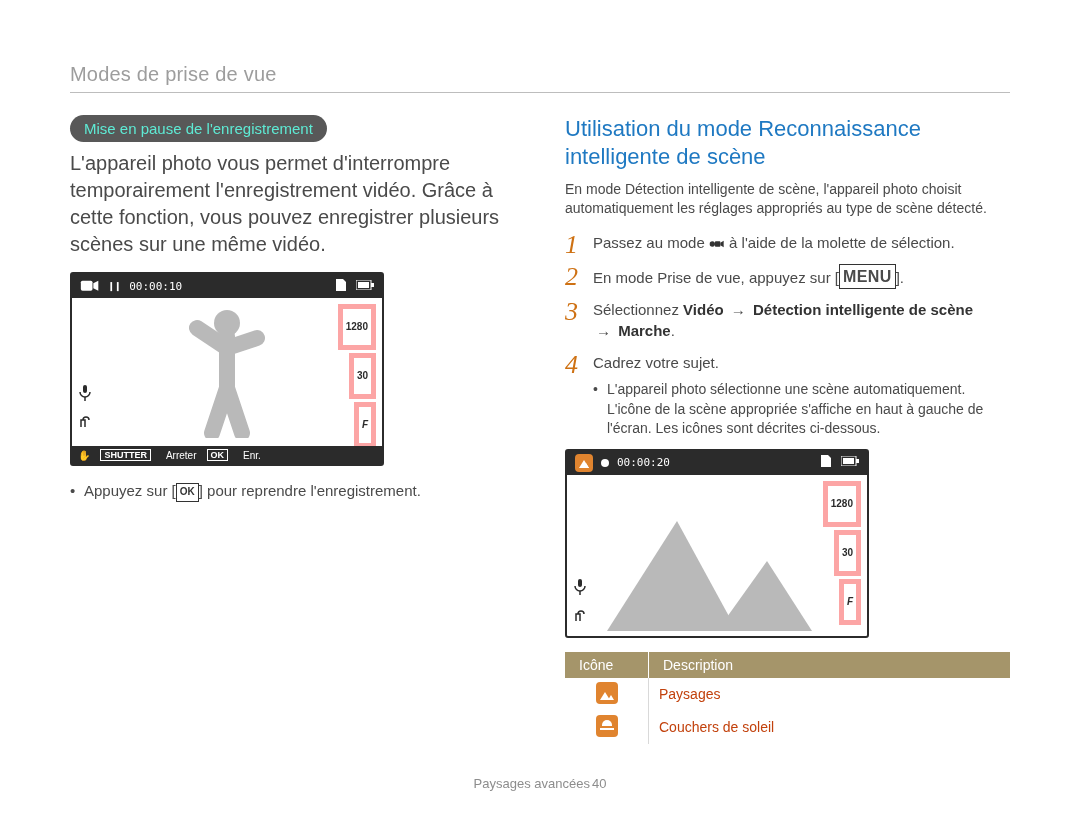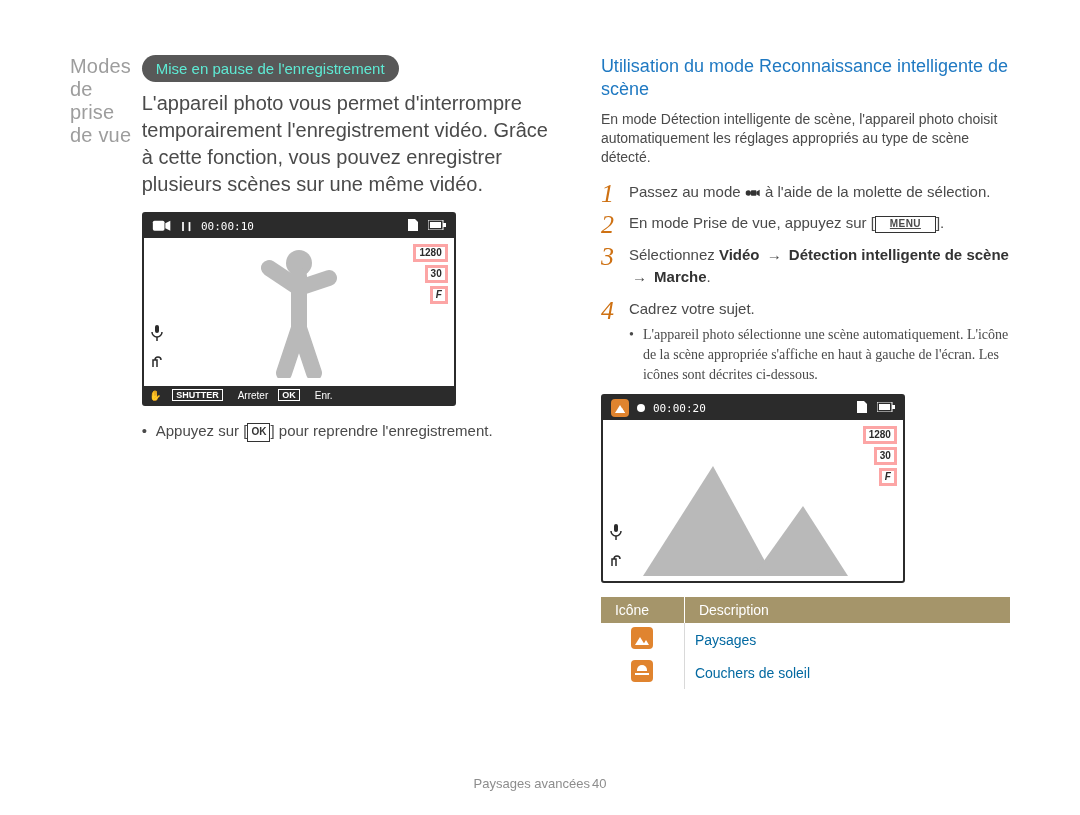--- a/index.html
+++ b/index.html
@@ -8,21 +8,22 @@
     width: 1080px;
     height: 815px;
     background: #fff;
     font-family: Arial, Helvetica, sans-serif;
     color: #333;
     position: relative;
   }
   .page {
     padding: 55px 70px 0 70px;
     display: flex;
-    flex-direction: row;
+    flex-direction: column;
+    margin-top: 8px;
   }
   .section-title {
     font-size: 20px;
     font-weight: 300;
     color: #9d9d9d;
     letter-spacing: 0.2px;
     margin-bottom: 6px;
     font-family: Arial, sans-serif;
   }
   .rule {
@@ -93,22 +94,22 @@
     right: 6px; top: 30px;
     display: flex;
     flex-direction: column;
     gap: 3px;
     align-items: flex-end;
   }
   .badge {
     font-size: 10px;
     font-weight: bold;
     color: #2b2b2b;
-    border: 3px solid #fca5a5;
-    padding: 1px 3px;
+    border: 5px solid #fca5a5;
+    padding: 13px 3px;
     background: #fff;
     line-height: 1;
   }
   .lcd-left-ic {
     position: absolute;
     left: 6px; bottom: 30px;
     display: flex; flex-direction: column; gap: 8px;
   }
   .lcd-bottom {
     position: absolute;
@@ -174,38 +175,37 @@
     font-weight: bold;
     padding: 1px 3px;
     vertical-align: 1px;
     font-family: Arial, sans-serif;
     color: #333;
     background: #fff;
   }
   .inline-menu {
     display: inline-block;
     border: 1px solid #333;
-    font-size: 10px;
+    font-size: 16px;
     font-weight: bold;
-    padding: 0 14px;
+    padding: 0 3px;
     vertical-align: 1px;
     letter-spacing: 0.4px;
-    text-decoration: underline;
   }
   .inline-dial {
     display:inline-flex;
     vertical-align: -2px;
     align-items: center;
   }
   .inline-dial svg { width:16px; height:12px; }
 
   
   .main-heading {
     color: #1f79c2;
-    font-size: 18px;
+    font-size: 22px;
     font-weight: 400;
     line-height: 1.25;
     margin: 0 0 10px 0;
   }
   ol.steps {
     list-style: none;
     padding: 0;
     margin: 10px 0 0 0;
     counter-reset: step;
   }
@@ -230,21 +230,20 @@
     list-style: none;
     padding: 0;
     margin: 6px 0 0 0;
   }
   .subbullets li {
     font-size: 14px;
     line-height: 1.4;
     color: #4a4a4a;
     padding-left: 14px;
     position: relative;
-    font-family: Liberation Serif, serif;
   }
   .subbullets li::before {
     content: "•";
     position: absolute;
     left: 0;
   }
   .arrow { margin: 0 3px; }
 
   
   .icontable {
@@ -259,21 +258,21 @@
     text-align: left;
     font-weight: 400;
     padding: 5px 14px;
   }
   .icontable thead th:first-child {
     width: 55px;
     border-right: 1px solid #fff;
   }
   .icontable tbody td {
     padding: 4px 10px;
-    color: #0369a1;
+    color: #c2410c;
     vertical-align: middle;
   }
   .icontable tbody td:first-child {
     width: 55px;
     text-align: center;
     border-right: 1px solid #d9d9d9;
   }
   .scene-ic {
     display: inline-block;
     width: 22px; height: 22px;

